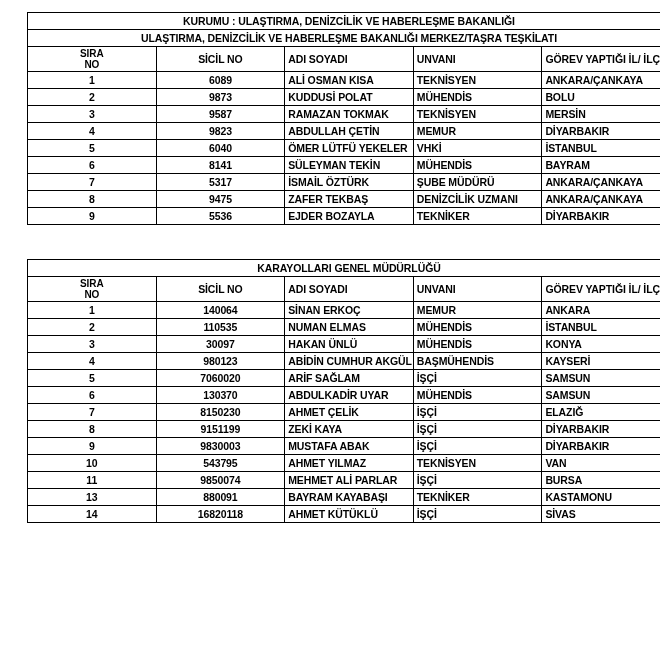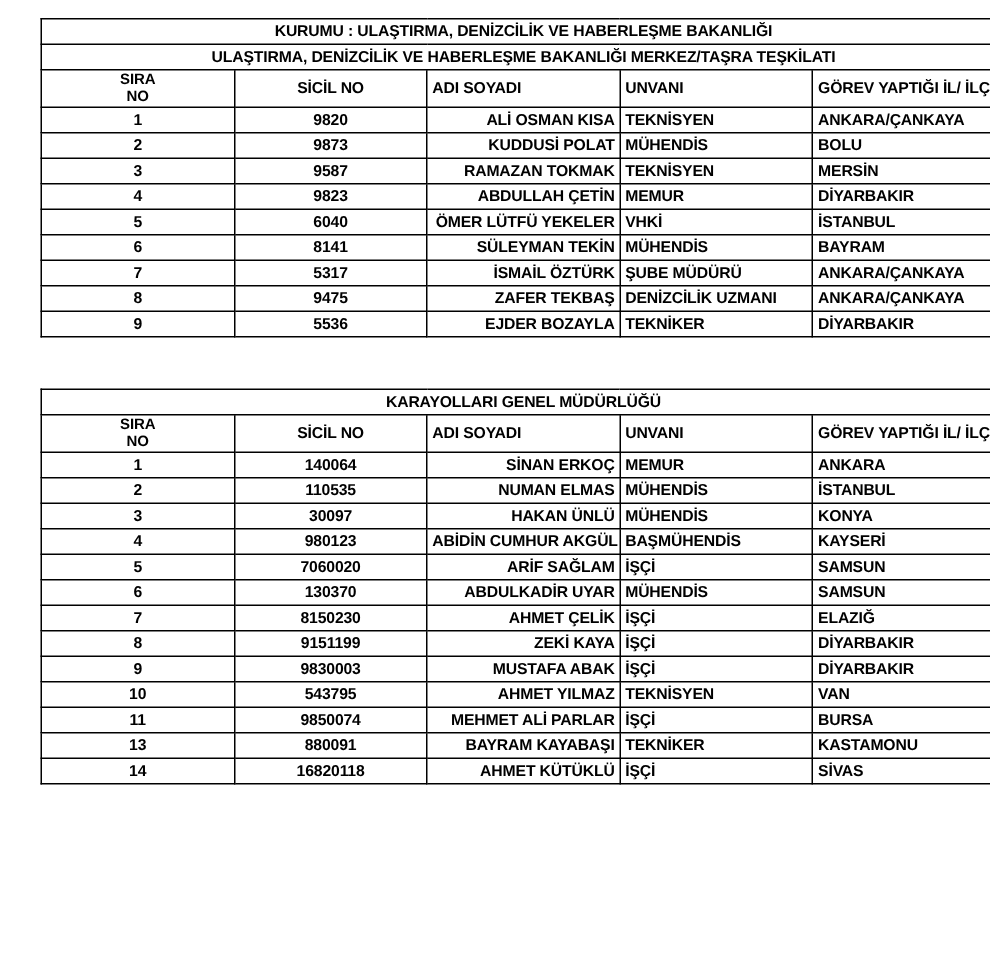--- a/index.html
+++ b/index.html
@@ -64,21 +64,21 @@
   }
   td.c-no {
     text-align: center;
     width: 34px;
   }
   td.c-sicil {
     text-align: center;
     width: 62px;
   }
   td.c-ad {
-    text-align: right;
+    text-align: left;
     width: 176px;
   }
   td.c-unvan {
     text-align: left;
     width: 164px;
   }
   td.c-gorev {
     text-align: left;
     width: 148px;
   }
@@ -107,21 +107,21 @@
           <span class="hdr-2line">NO</span>
         </td>
         <td class="c-sicil">SİCİL NO</td>
         <td class="c-ad left-hdr">ADI SOYADI</td>
         <td class="c-unvan">UNVANI</td>
         <td class="c-gorev left-hdr">GÖREV YAPTIĞI İL/ İLÇE</td>
       </tr>
 
       <tr>
         <td class="c-no">1</td>
-        <td class="c-sicil">9820</td>
+        <td class="c-sicil">6089</td>
         <td class="c-ad">ALİ OSMAN KISA</td>
         <td class="c-unvan">TEKNİSYEN</td>
         <td class="c-gorev">ANKARA/ÇANKAYA</td>
       </tr>
       <tr>
         <td class="c-no">2</td>
         <td class="c-sicil">9873</td>
         <td class="c-ad">KUDDUSİ POLAT</td>
         <td class="c-unvan">MÜHENDİS</td>
         <td class="c-gorev">BOLU</td>

